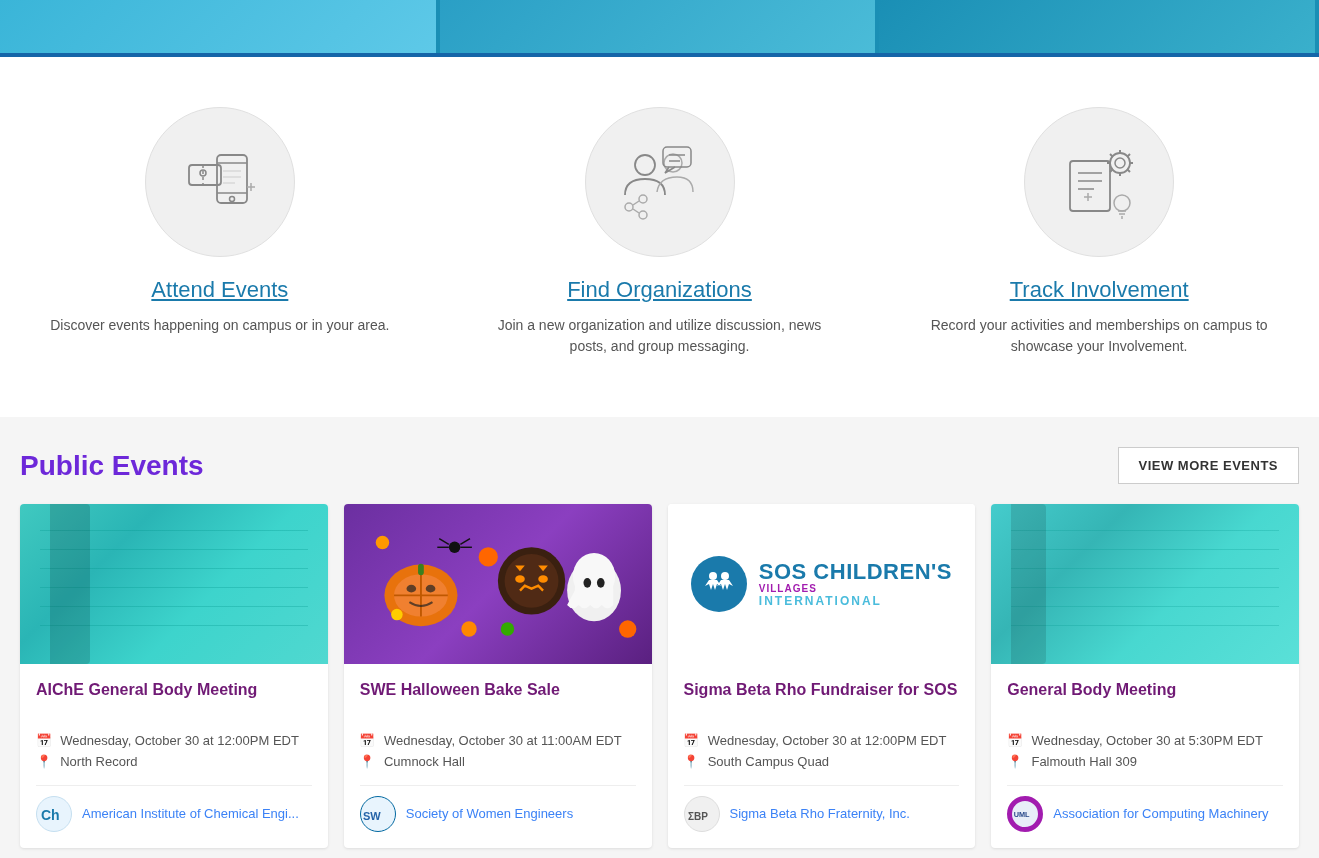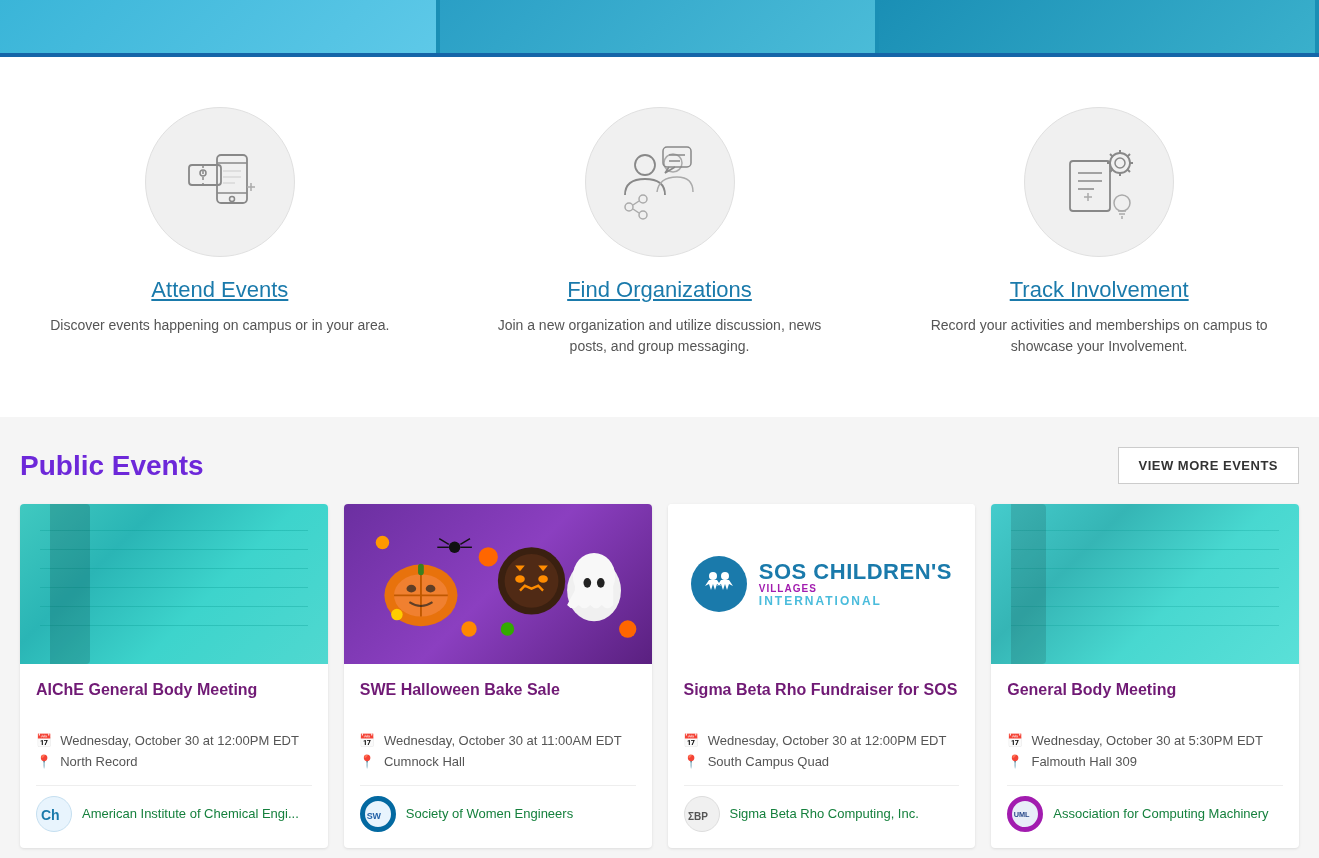--- a/index.html
+++ b/index.html
@@ -167,27 +167,27 @@
       display: flex;
       align-items: center;
       font-size: 11px;
       font-weight: bold;
       color: #555;
       overflow: hidden;
       flex-shrink: 0;
     }
     .org-name {
       font-size: 13px;
-      color: #15803d;
+      color: #3b82f6;
       font-weight: 500;
     }
 
     
     .org-aiche { background: #e8f4fd; color: #1a7aab; border: 1px solid #c5dff0; }
-    .org-swe { background: #e8f4fd; color: #2563a8; border: 5px solid #0369a1; }
+    .org-swe { background: #e8f4fd; color: #2563a8; border: 1px solid #0369a1; }
     .org-sigma { background: #f0f0f0; color: #555; border: 1px solid #ddd; }
     .org-acm { background: #e8eef8; color: #2a4a8a; border: 5px solid #a21caf; }
 
     
     .teal-notebook {
       background: linear-gradient(135deg, #40c9c0 0%, #2ab5b5 30%, #3dd4cc 60%, #50d8d0 100%);
       width: 100%;
       height: 160px;
       position: relative;
       overflow: hidden;
@@ -525,21 +525,21 @@
             <span class="meta-icon">📍</span>
             <span>South Campus Quad</span>
           </div>
         </div>
         <div class="event-org">
           <div class="org-avatar org-sigma">
             <svg width="32" height="32" viewBox="0 0 32 32">
               <text x="3" y="22" font-size="10" font-weight="bold" fill="#555">ΣΒΡ</text>
             </svg>
           </div>
-          <span class="org-name">Sigma Beta Rho Computing, Inc.</span>
+          <span class="org-name">Sigma Beta Rho Fraternity, Inc.</span>
         </div>
       </div>
     </div>
 
     <div class="event-card">
       <div class="teal-notebook-2"></div>
       <div class="event-body">
         <div class="event-name">General Body Meeting</div>
         <div class="event-meta">
           <div class="event-meta-row">

